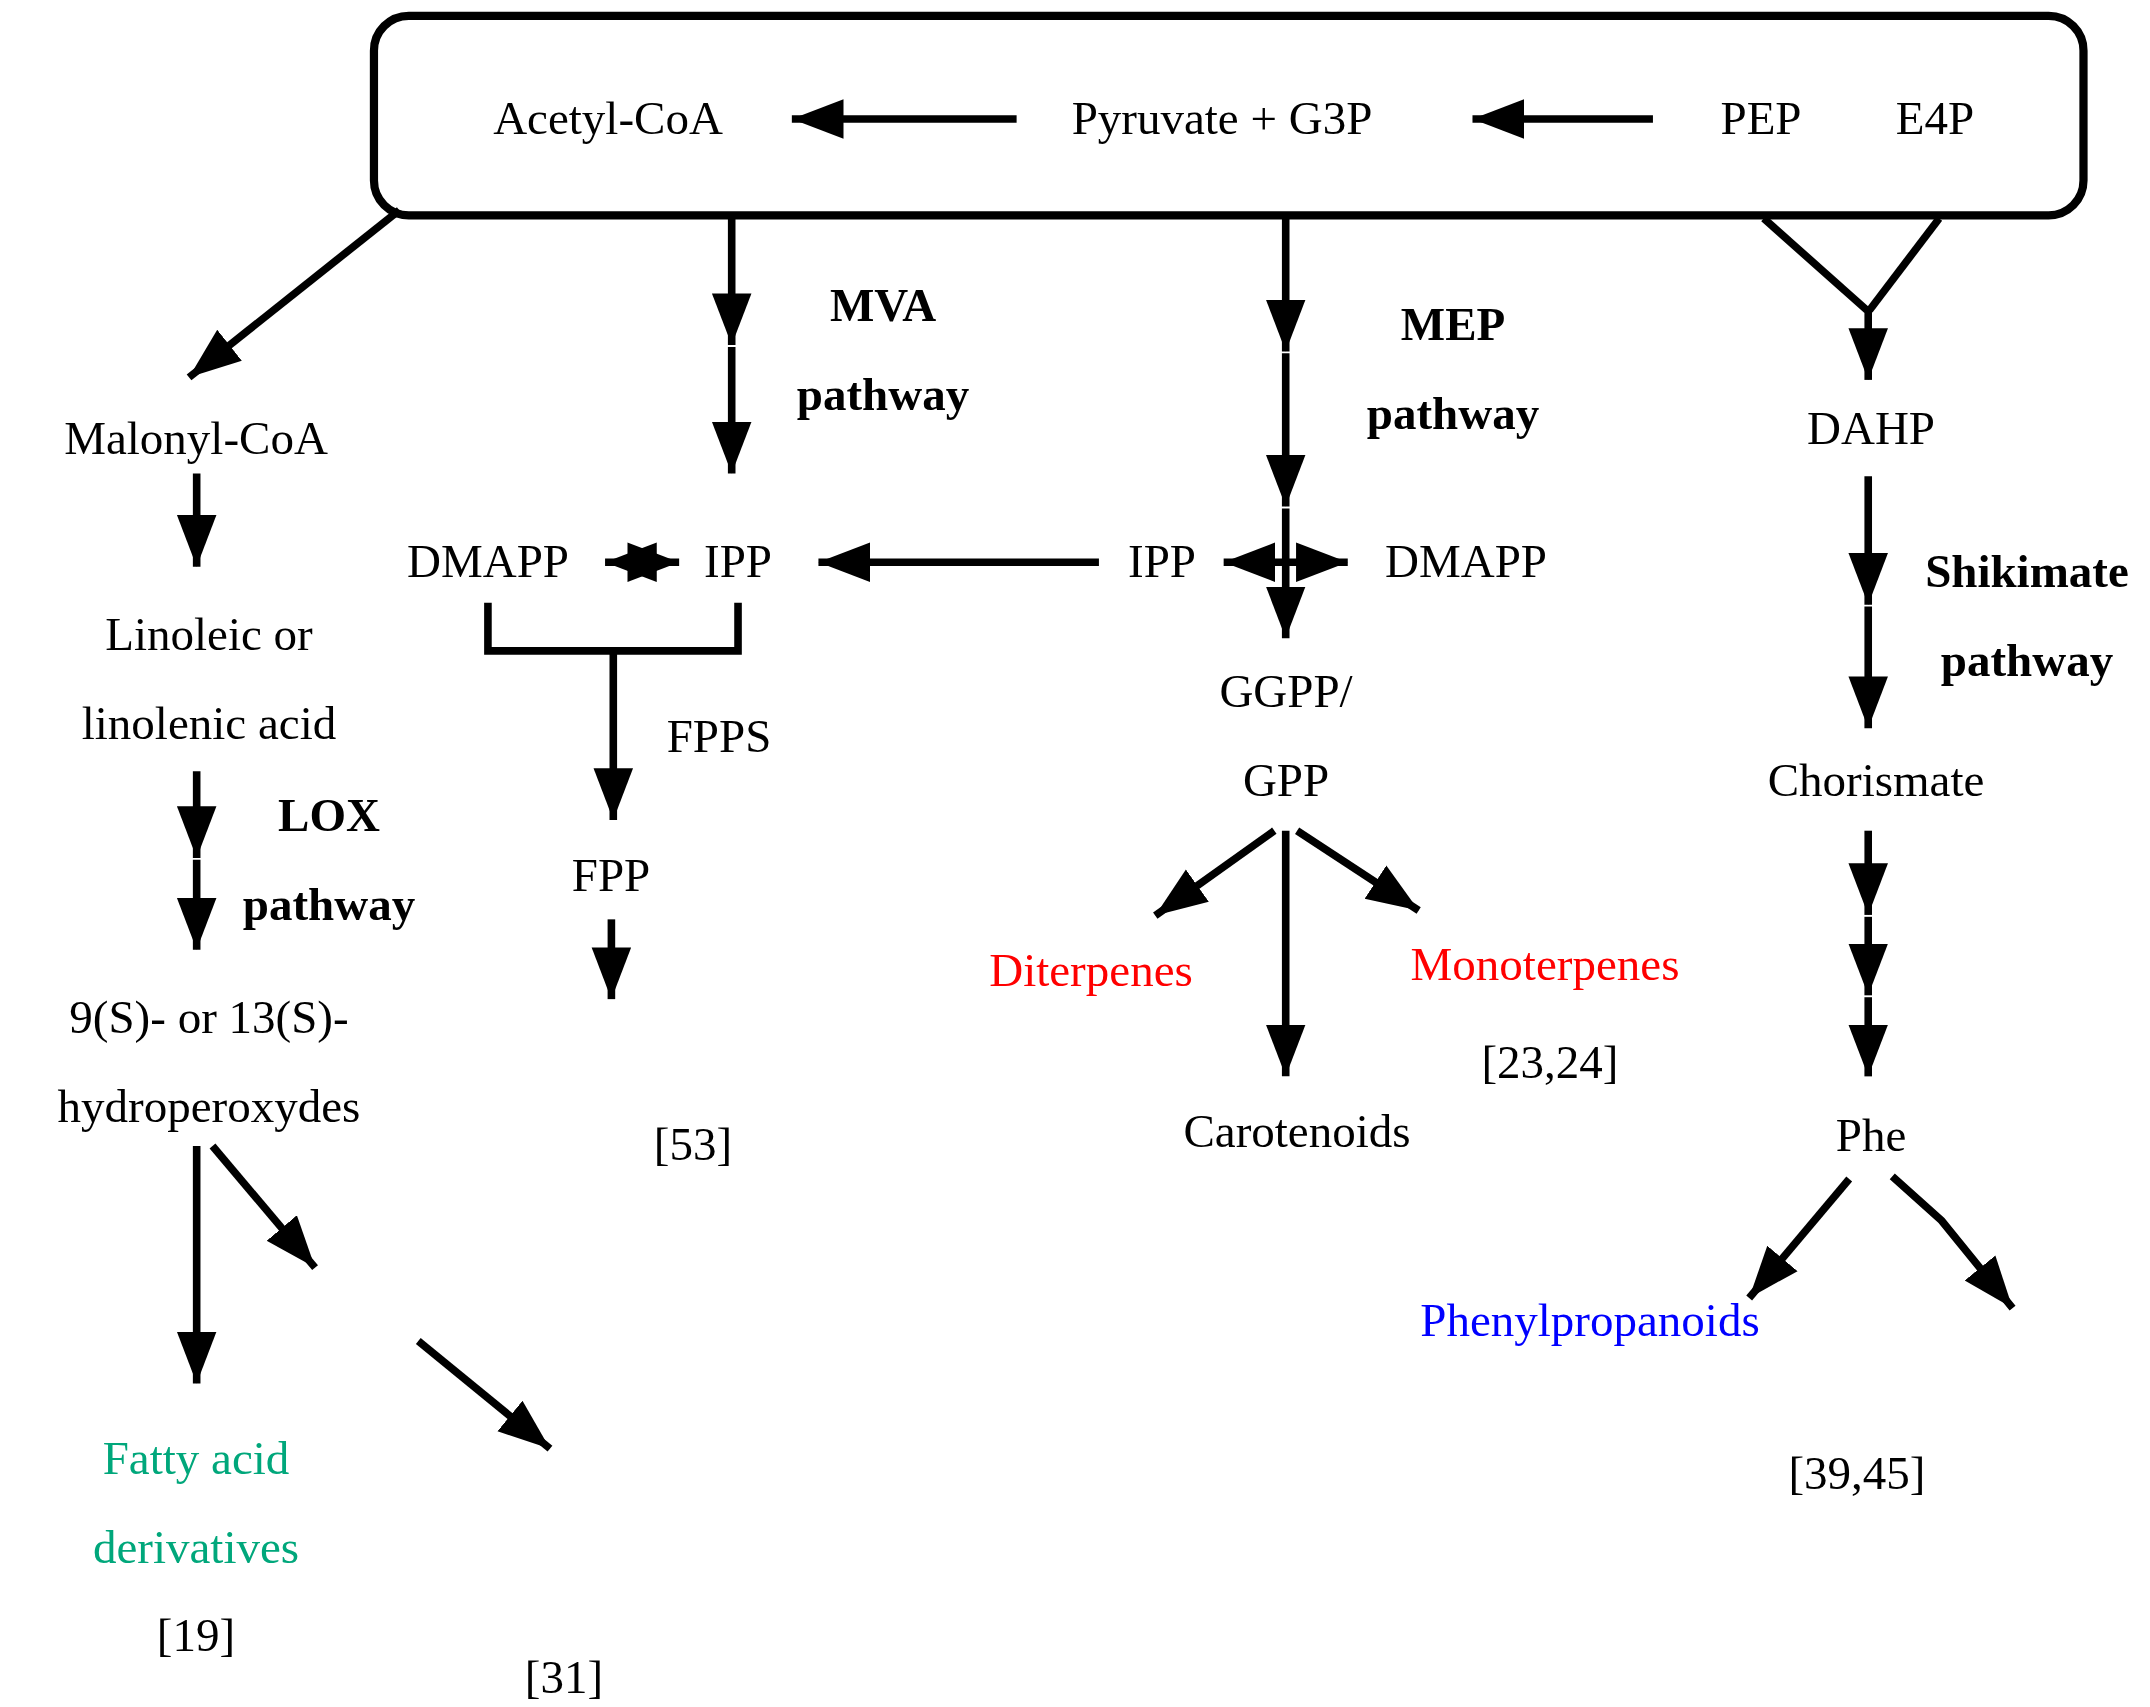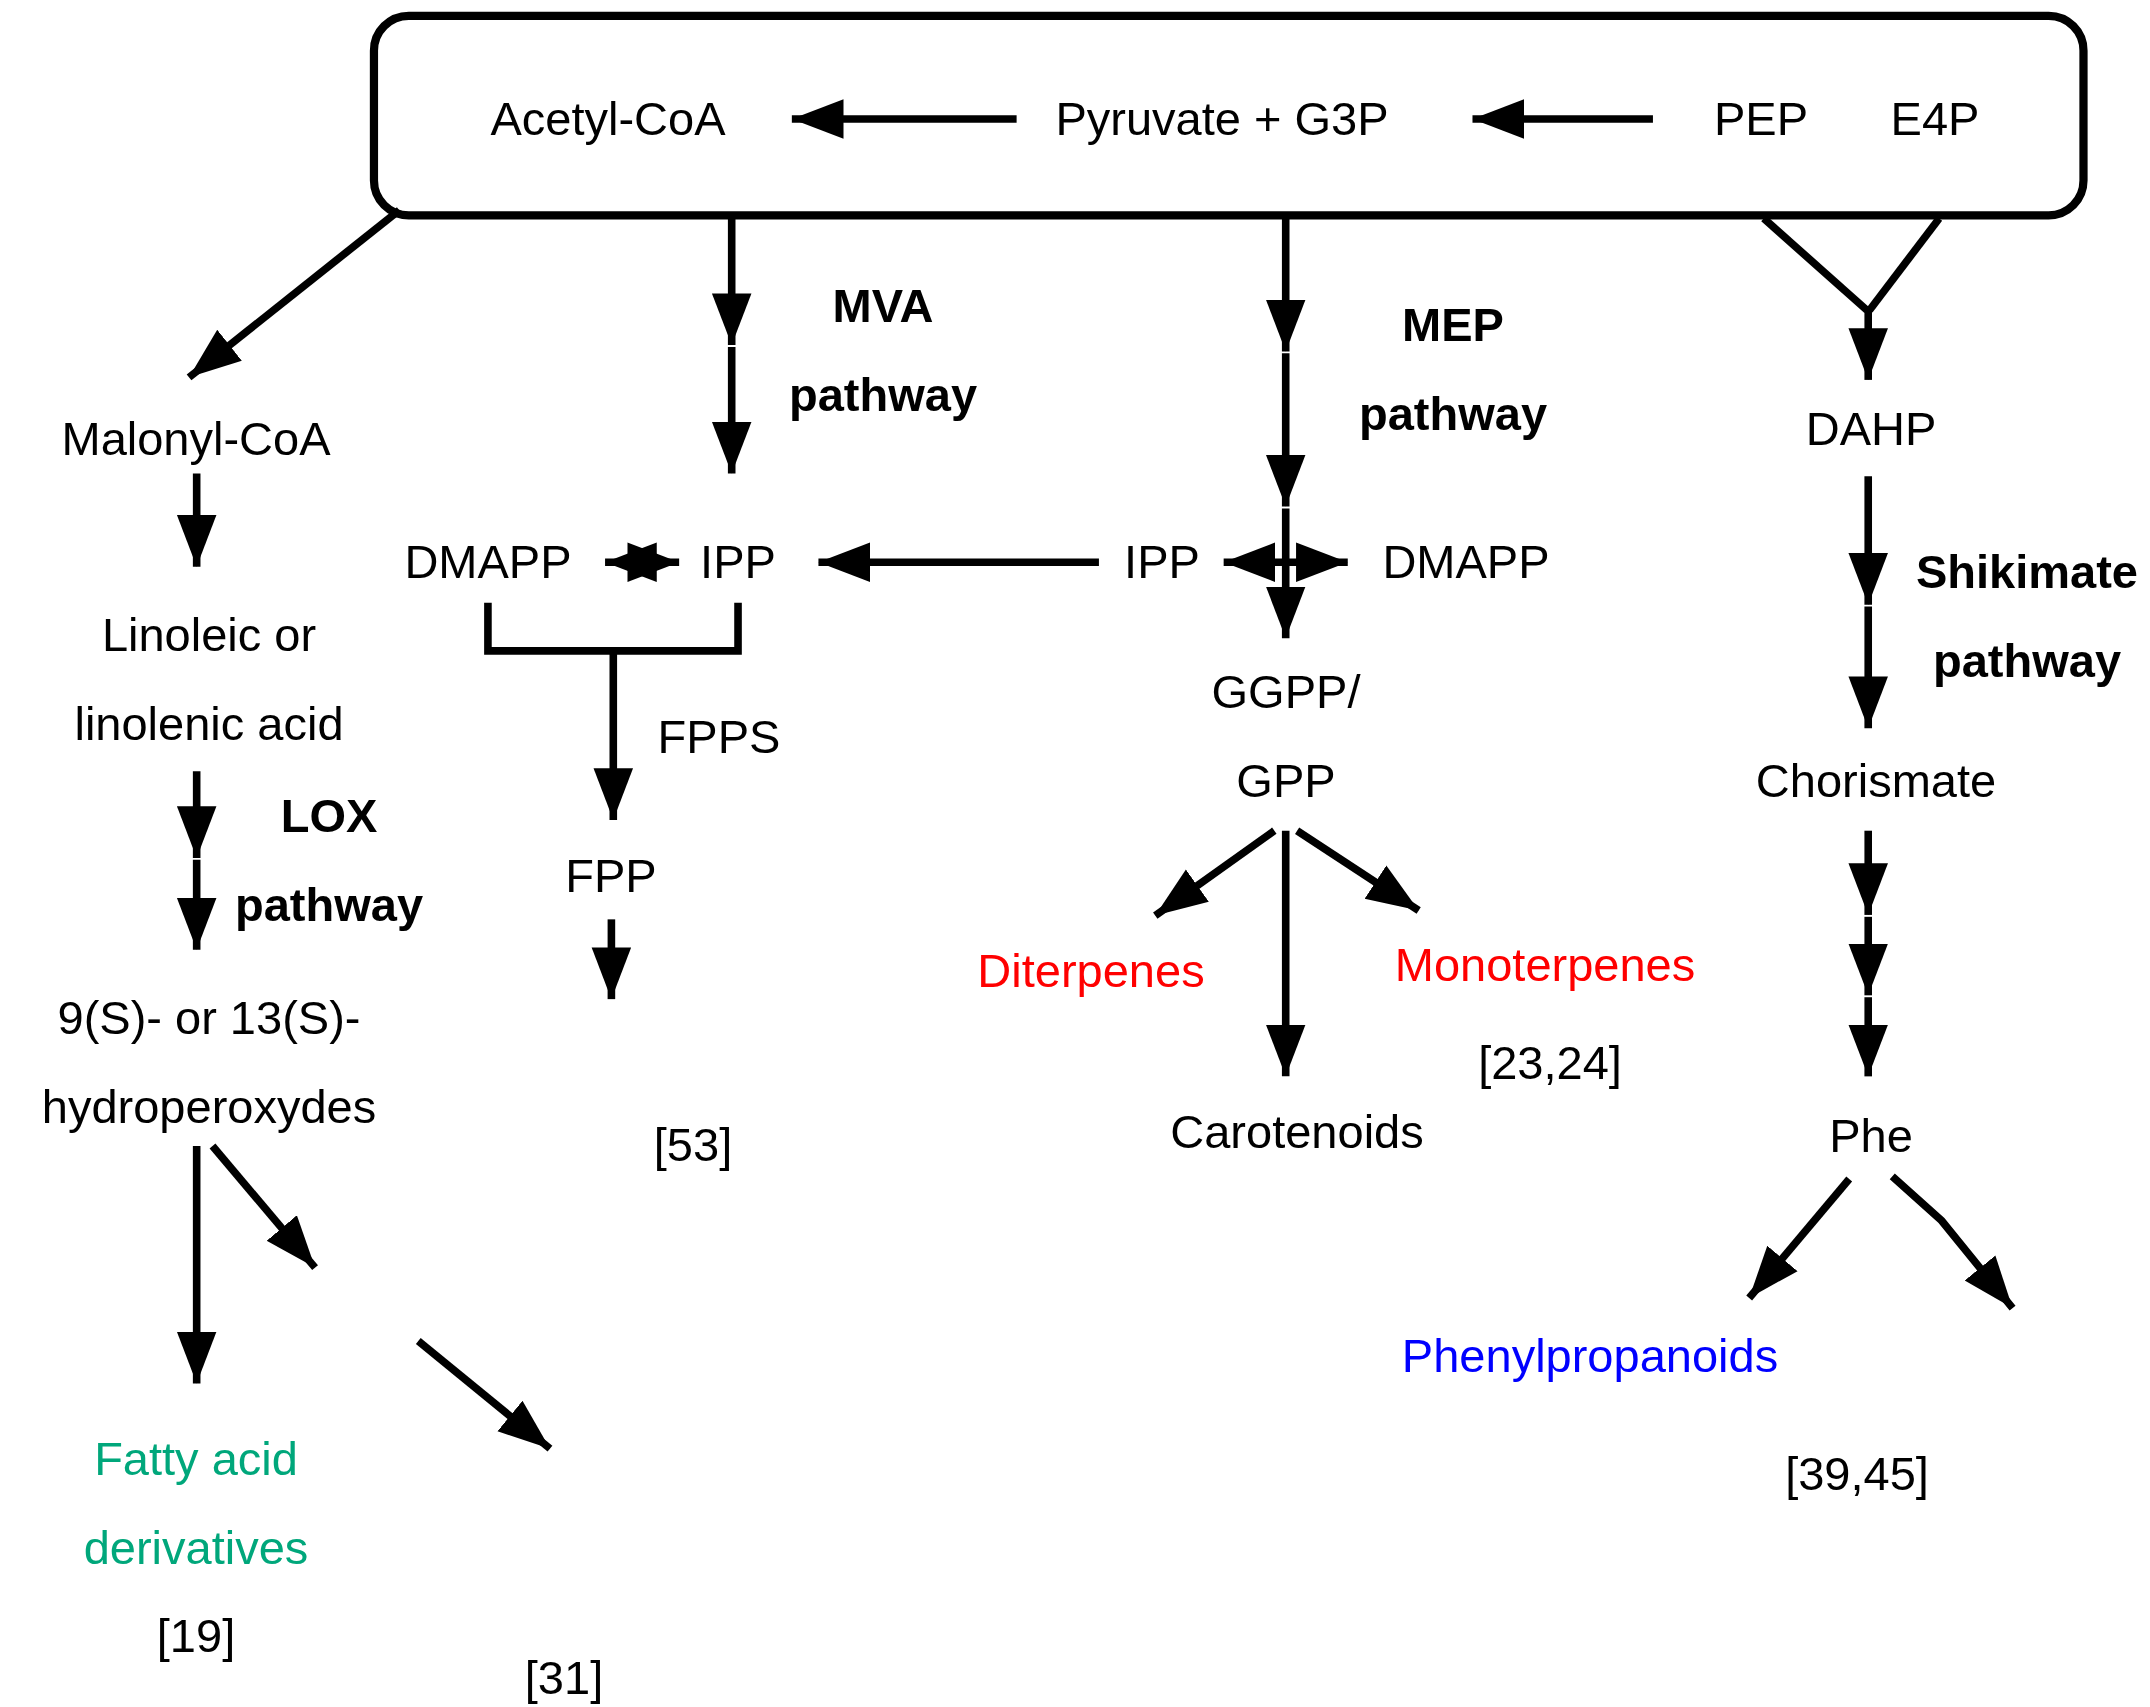--- a/index.html
+++ b/index.html
@@ -2,21 +2,21 @@
 <html style="--terpene-red: #ff0000; --fatty-acid-green: #00a77b; --jasmonate-purple: #800080; --phenylpropanoid-blue: #0000ff; --line-black: #000000;font-size:10px"><head>
 <meta charset="utf-8">
 <style>
   html,body{margin:0;padding:0;background:#ffffff;}
   #stage{
     position:relative;
     width:2151px;
     height:1707px;
     background:#ffffff;
     overflow:hidden;
-    font-family:Liberation Sans, sans-serif;
+    font-family:Liberation Serif, serif;
     color:#000;
   }
   #arrows{position:absolute;left:0;top:0;}
   .node{
     position:absolute;
     transform:translateX(-50%);
     font-size:47px;
     line-height:1.9;
     white-space:pre-line;
     text-align:center;
@@ -120,17 +120,17 @@
   <div class="node red" style="left:1091px;top:926px">Diterpenes</div>
   <div class="node" style="left:1297px;top:1087px">Carotenoids</div>
   <div class="node red" style="left:1545px;top:920px">Monoterpenes</div>
   <div class="node" style="left:1550px;top:1018px">[23,24]</div>
 
   <div class="node" style="left:1871px;top:384px">DAHP</div>
   <div class="node bold" style="left:2027px;top:527px">Shikimate
 pathway</div>
   <div class="node" style="left:1876px;top:736px">Chorismate</div>
   <div class="node" style="left:1871px;top:1091px">Phe</div>
-  <div class="node blue" style="left:1590px;top:1311px">Phenylpropanoids</div>
+  <div class="node blue" style="left:1590px;top:1276px">Phenylpropanoids</div>
   <div class="node" style="left:1857px;top:1429px">[39,45]</div>
 
 </div>
 
 
 </body></html>

